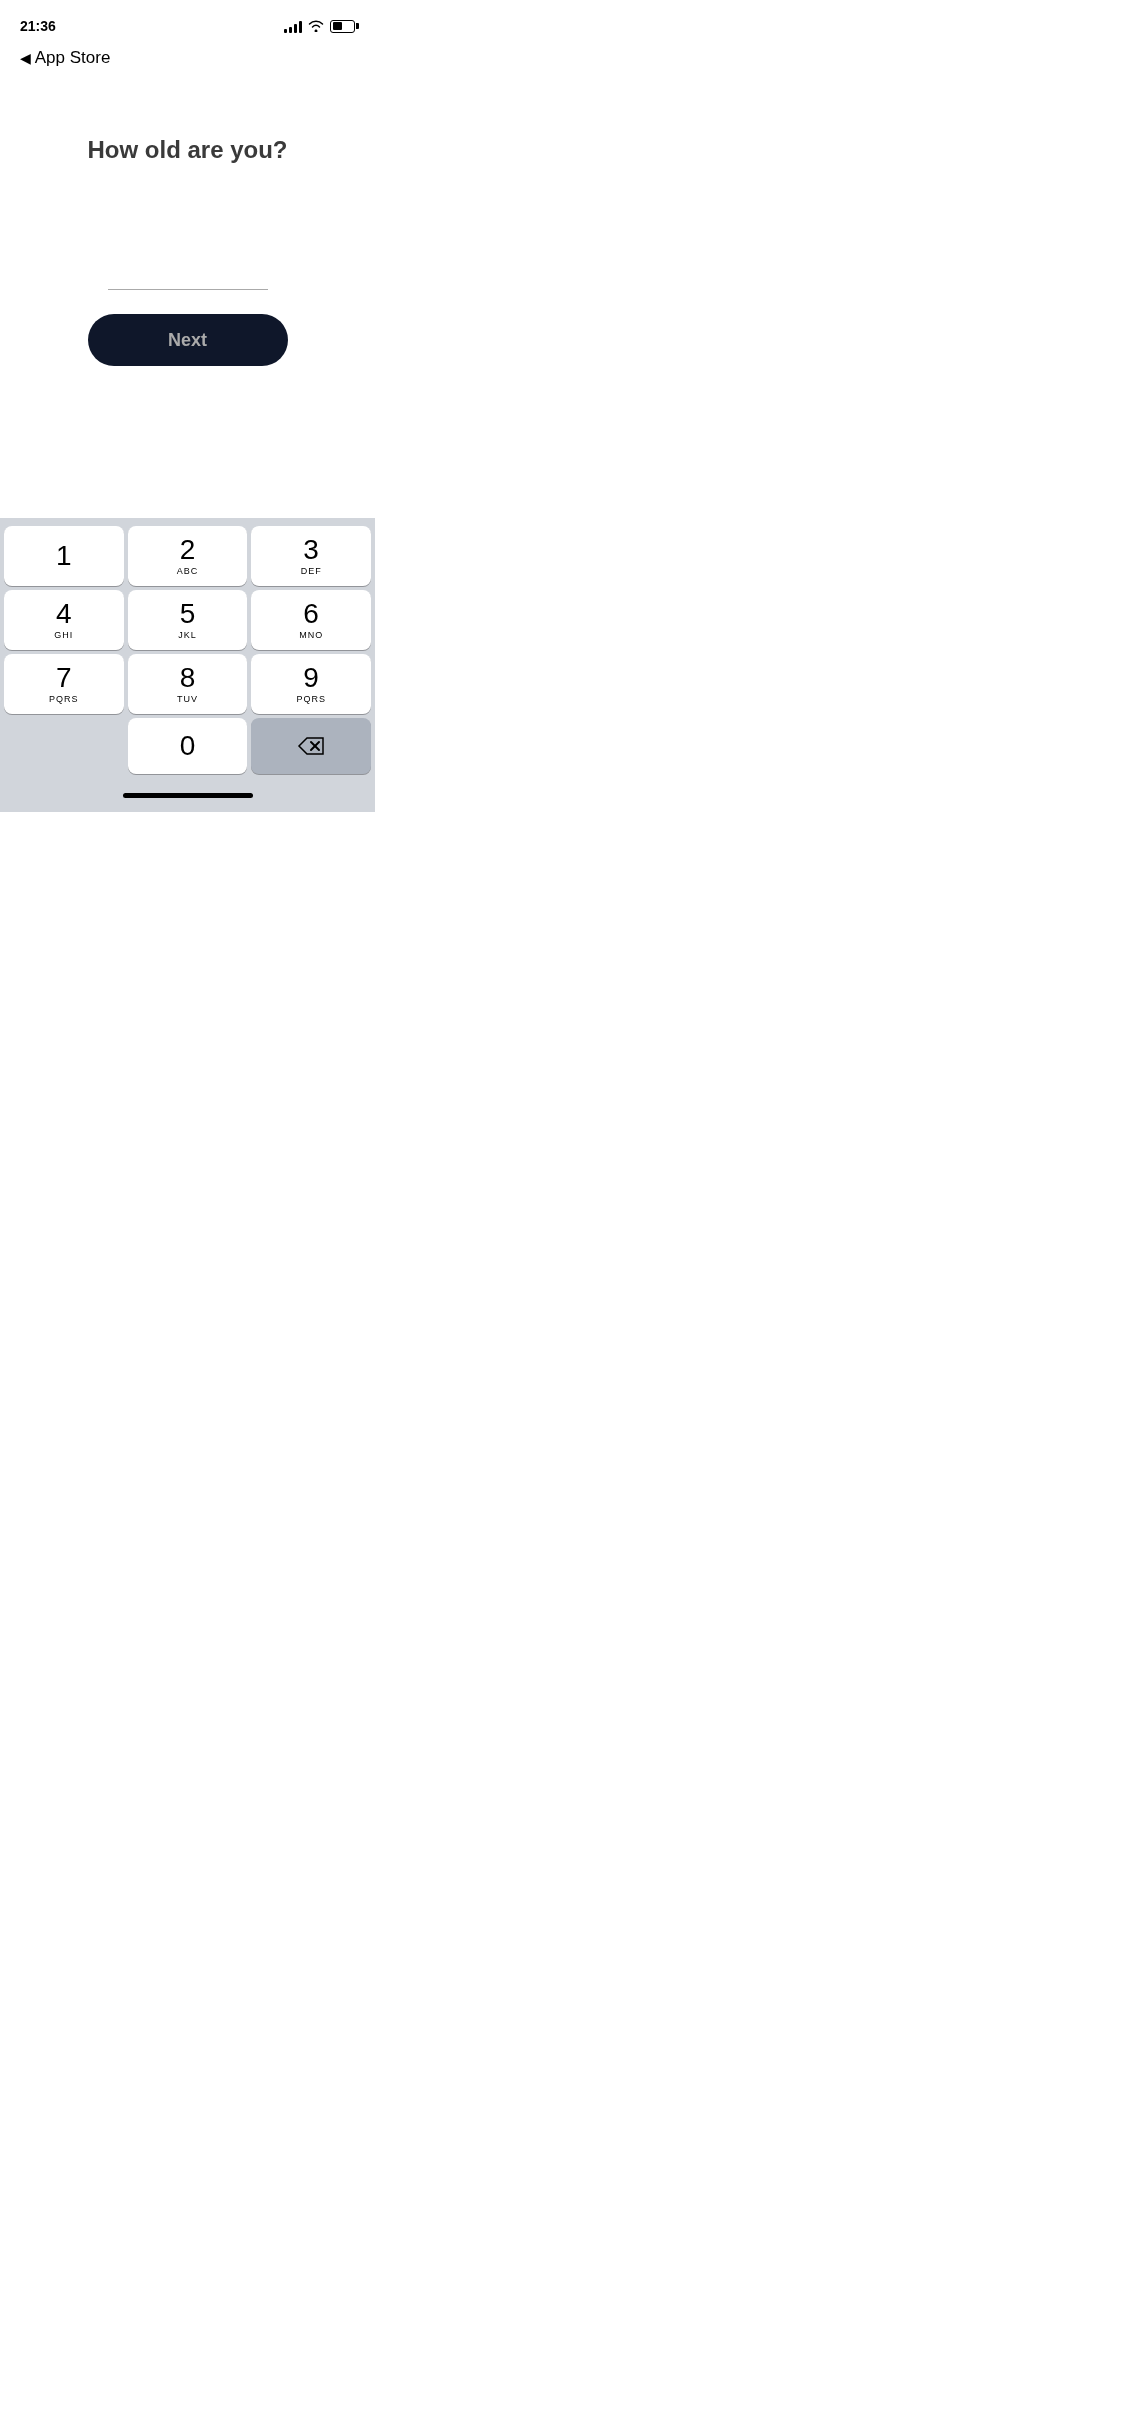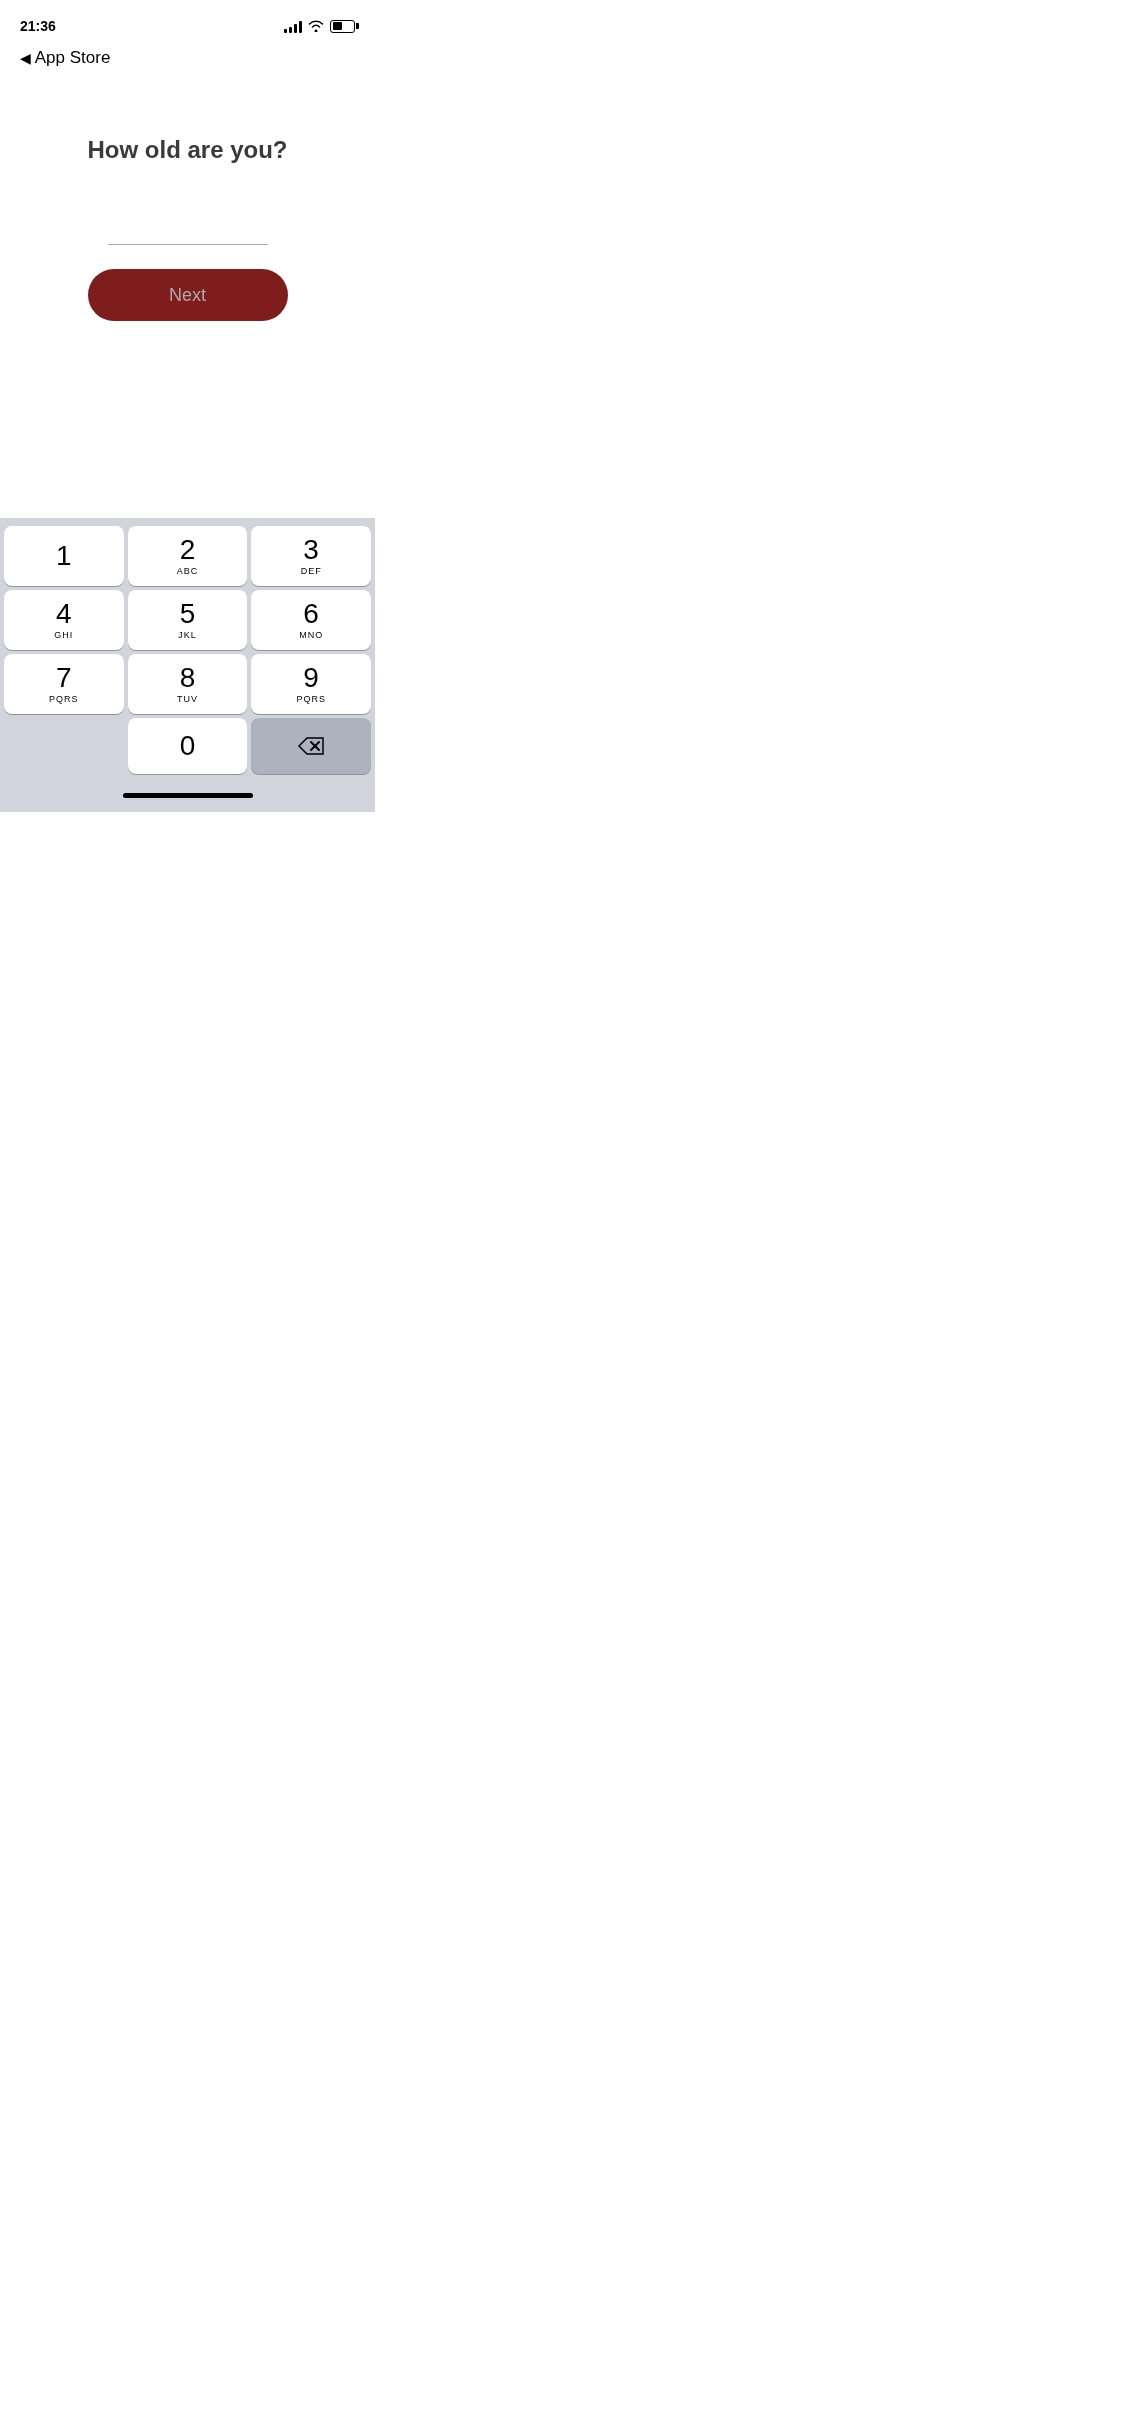--- a/index.html
+++ b/index.html
@@ -113,21 +113,21 @@
       flex-direction: column;
       align-items: center;
       padding: 60px 40px 30px 40px;
     }
 
     .question-title {
       font-size: 24px;
       font-weight: 600;
       color: #3a3a3a;
       text-align: center;
-      margin-bottom: 44px;
+      margin-bottom: 89px;
     }
 
     .age-input-container {
       width: 160px;
       margin-bottom: 24px;
     }
 
     .age-input {
       width: 100%;
       border: none;
@@ -136,27 +136,27 @@
       text-align: center;
       padding: 4px 0 6px 0;
       outline: none;
       background: transparent;
       color: #333;
     }
 
     .next-button {
       width: 200px;
       height: 52px;
-      background: #7f1d1d;
+      background: #0f172a;
       border: none;
       border-radius: 30px;
       font-size: 18px;
       color: #aaa;
       cursor: pointer;
-      font-weight: 400;
+      font-weight: 700;
       margin-bottom: 70px;
     }
 
     .disclaimer-text {
       font-size: 16px;
       color: #888;
       text-align: center;
       line-height: 1.5;
       padding: 0 10px;
     }

